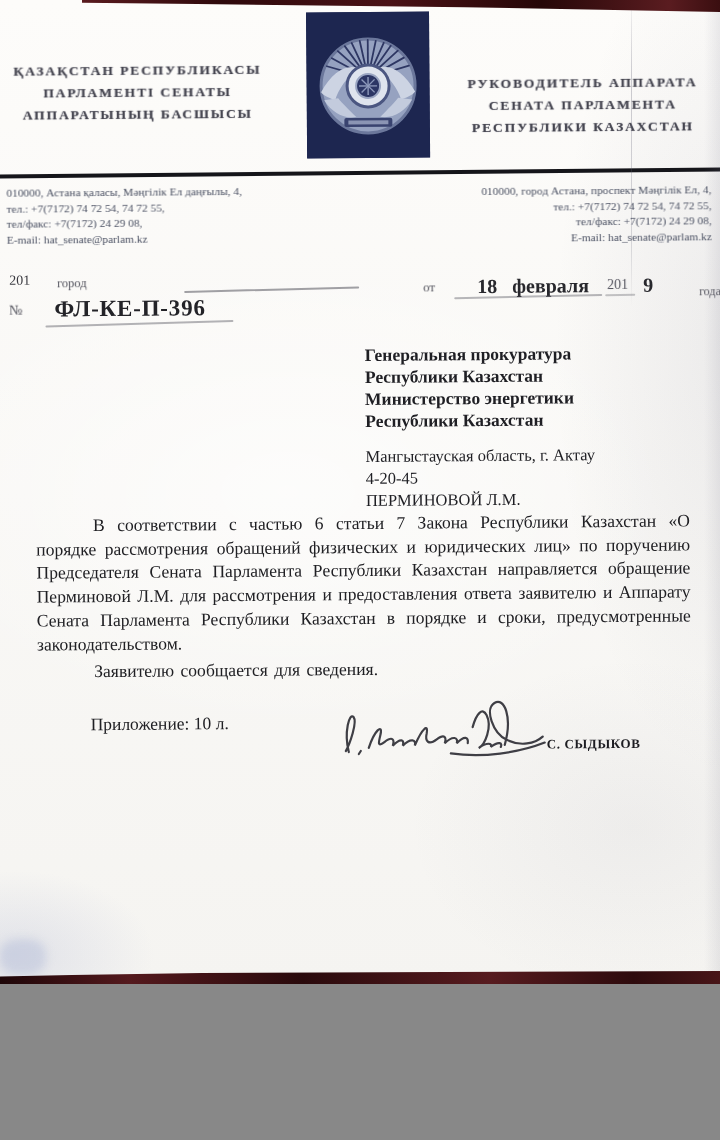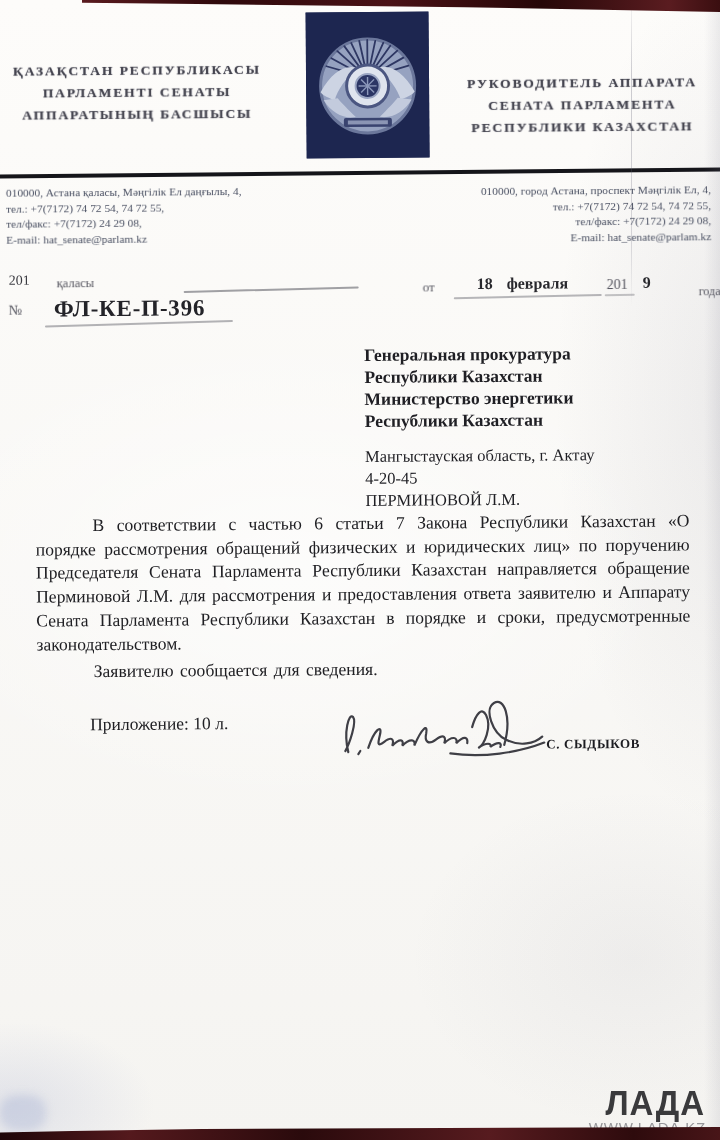--- a/index.html
+++ b/index.html
@@ -1,17 +1,17 @@
 <!DOCTYPE html>
 <html><head>
 <meta charset="utf-8">
 <style>
   html,body{margin:0;padding:0;background:#888;}
   .page{
-    position:relative;width:720px;height:1140px;overflow:hidden;
+    position:relative;width:720px;height:984px;overflow:hidden;
     font-family:"Liberation Serif",serif;color:#202024;
     background:
       radial-gradient(ellipse 200px 120px at 2% 97%, rgba(150,160,200,.22), transparent 70%),
       radial-gradient(ellipse 320px 240px at 88% 84%, rgba(120,120,140,.07), transparent 70%),
       radial-gradient(ellipse 240px 600px at 101% 35%, rgba(110,110,130,.10), transparent 72%),
       radial-gradient(ellipse 500px 300px at 40% 50%, rgba(255,255,255,.6), transparent 80%),
       linear-gradient(#fdfcfa,#f5f4f1);
     text-decoration: underline;
   }
   .edge-strip{position:absolute;left:0;right:0;}
@@ -44,21 +44,21 @@
 
   
   .addr{position:absolute;font-size:11.4px;line-height:15.5px;color:#4b5163;filter:blur(.3px);}
   .addr-kk{left:8px;top:183px;text-align:left;}
   .addr-ru{right:7px;top:185px;text-align:right;}
 
   
   .faded{color:#55555f;filter:blur(.45px);}
   .ref{position:absolute;}
   .num-value{font-weight:bold;font-size:23px;letter-spacing:.8px;color:#232328;}
-  .date-strong{font-weight:bold;font-size:16px;color:#28282d;}
+  .date-strong{font-weight:bold;font-size:20px;color:#28282d;}
   .fill-line{position:absolute;height:2px;background:rgba(70,70,80,.5);border-radius:2px;}
 
   
   .addressee{position:absolute;left:365px;top:344px;font-size:17.5px;line-height:22px;color:#1f1f24;}
   .addressee .b{font-weight:bold;}
   .addressee .gap{height:14px;}
   .addressee .r{font-size:16.5px;}
 
   
   .body-text{position:absolute;left:35px;right:31px;top:512px;font-size:17.6px;line-height:23.7px;
@@ -147,21 +147,21 @@
     </div>
 
     <div class="addr addr-ru">
       <div>010000, город Астана, проспект Мәңгілік Ел, 4,</div>
       <div>тел.: +7(7172) 74 72 54, 74 72 55,</div>
       <div>тел/факс: +7(7172) 24 29 08,</div>
       <div>E-mail: hat_senate@parlam.kz</div>
     </div>
 
     <span class="ref" style="left:10px;top:270px;font-size:14px;color:#3a3a40;">201</span>
-    <span class="ref faded" style="left:58px;top:274px;font-size:12.5px;">қаласы</span>
+    <span class="ref faded" style="left:58px;top:274px;font-size:12.5px;">город</span>
     <div class="fill-line" style="left:185px;top:288px;width:175px;transform:rotate(-1deg);"></div>
 
     <span class="ref faded" style="left:10px;top:300px;font-size:14px;">№</span>
     <span class="ref num-value" style="left:55px;top:294px;">ФЛ-КЕ-П-396</span>
     <div class="fill-line" style="left:46px;top:321px;width:188px;transform:rotate(-1.2deg);opacity:.8;"></div>
 
     <span class="ref faded" style="left:424px;top:280px;font-size:13px;">от</span>
     <span class="ref date-strong" style="left:478px;top:276px;word-spacing:10px;">18  февраля</span>
     <span class="ref faded" style="left:608px;top:279px;font-size:14px;">201</span>
     <span class="ref date-strong" style="left:644px;top:276px;">9</span>

